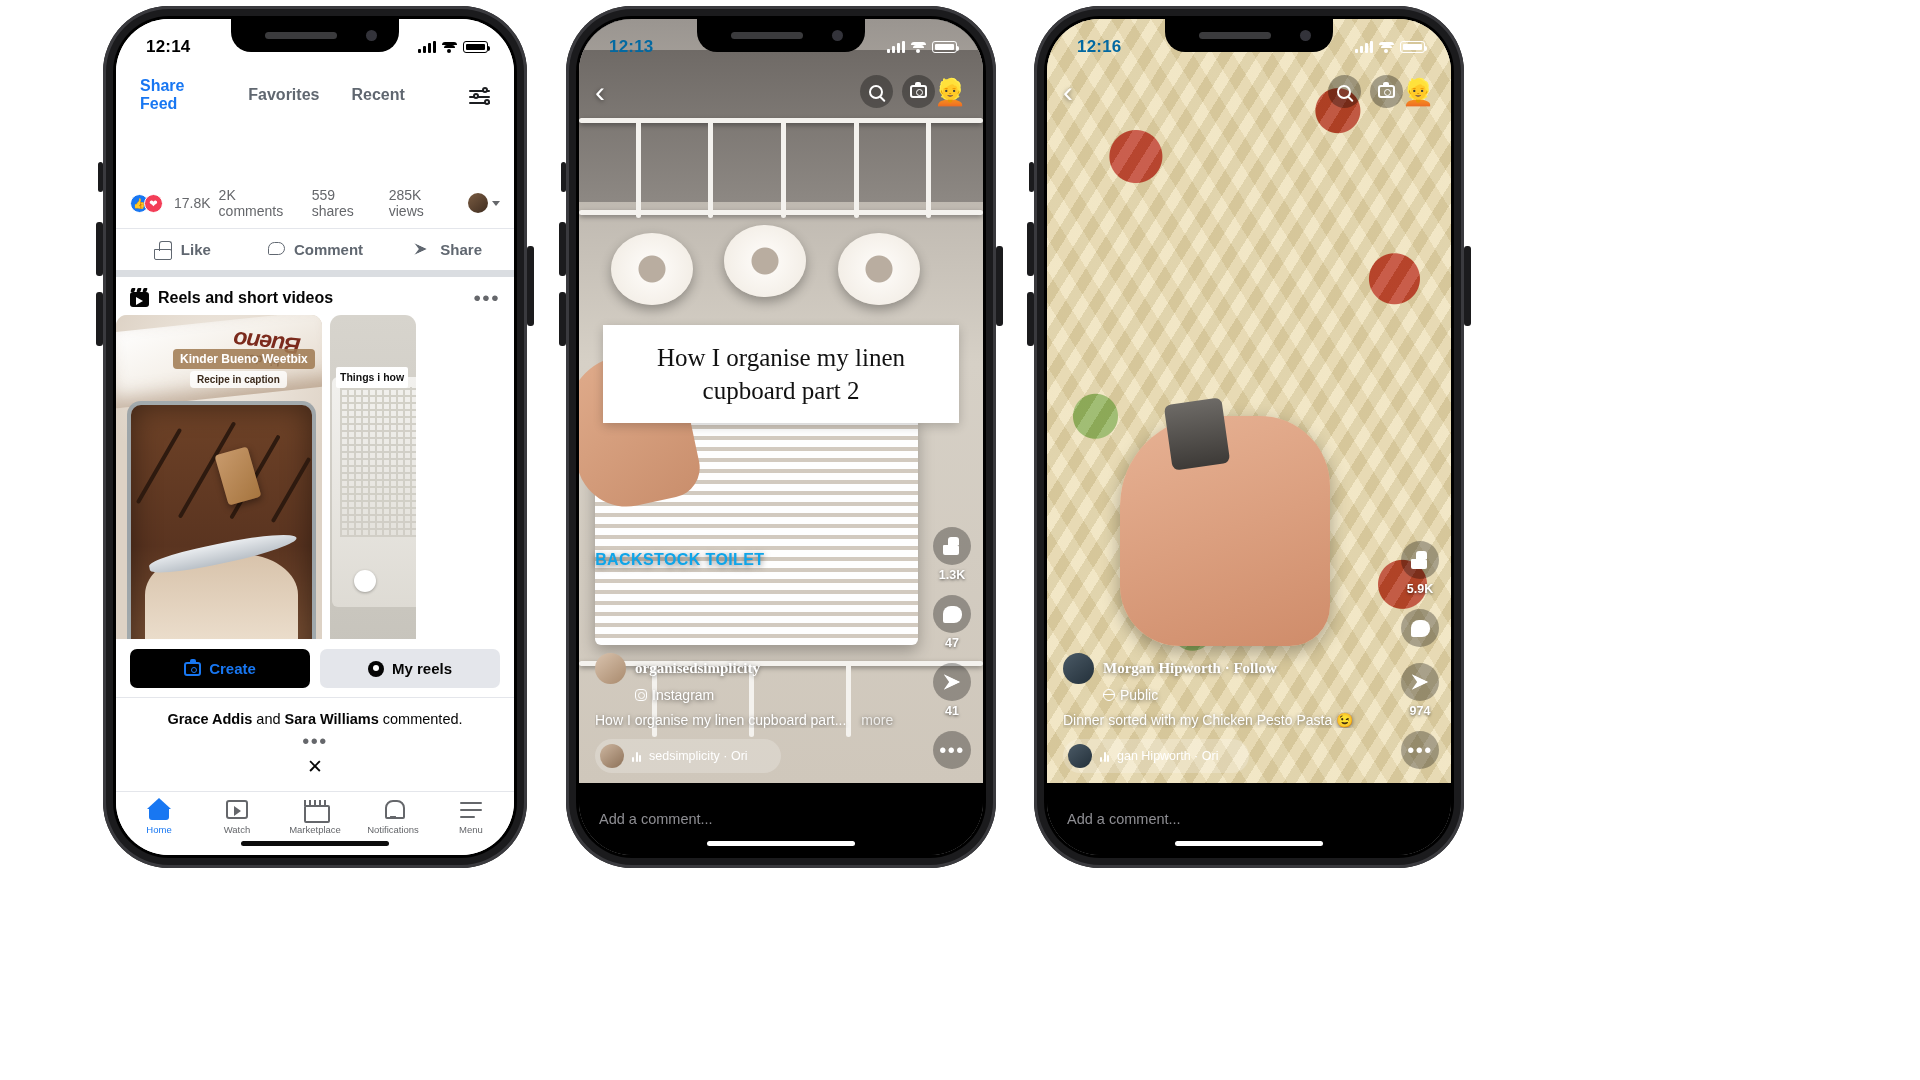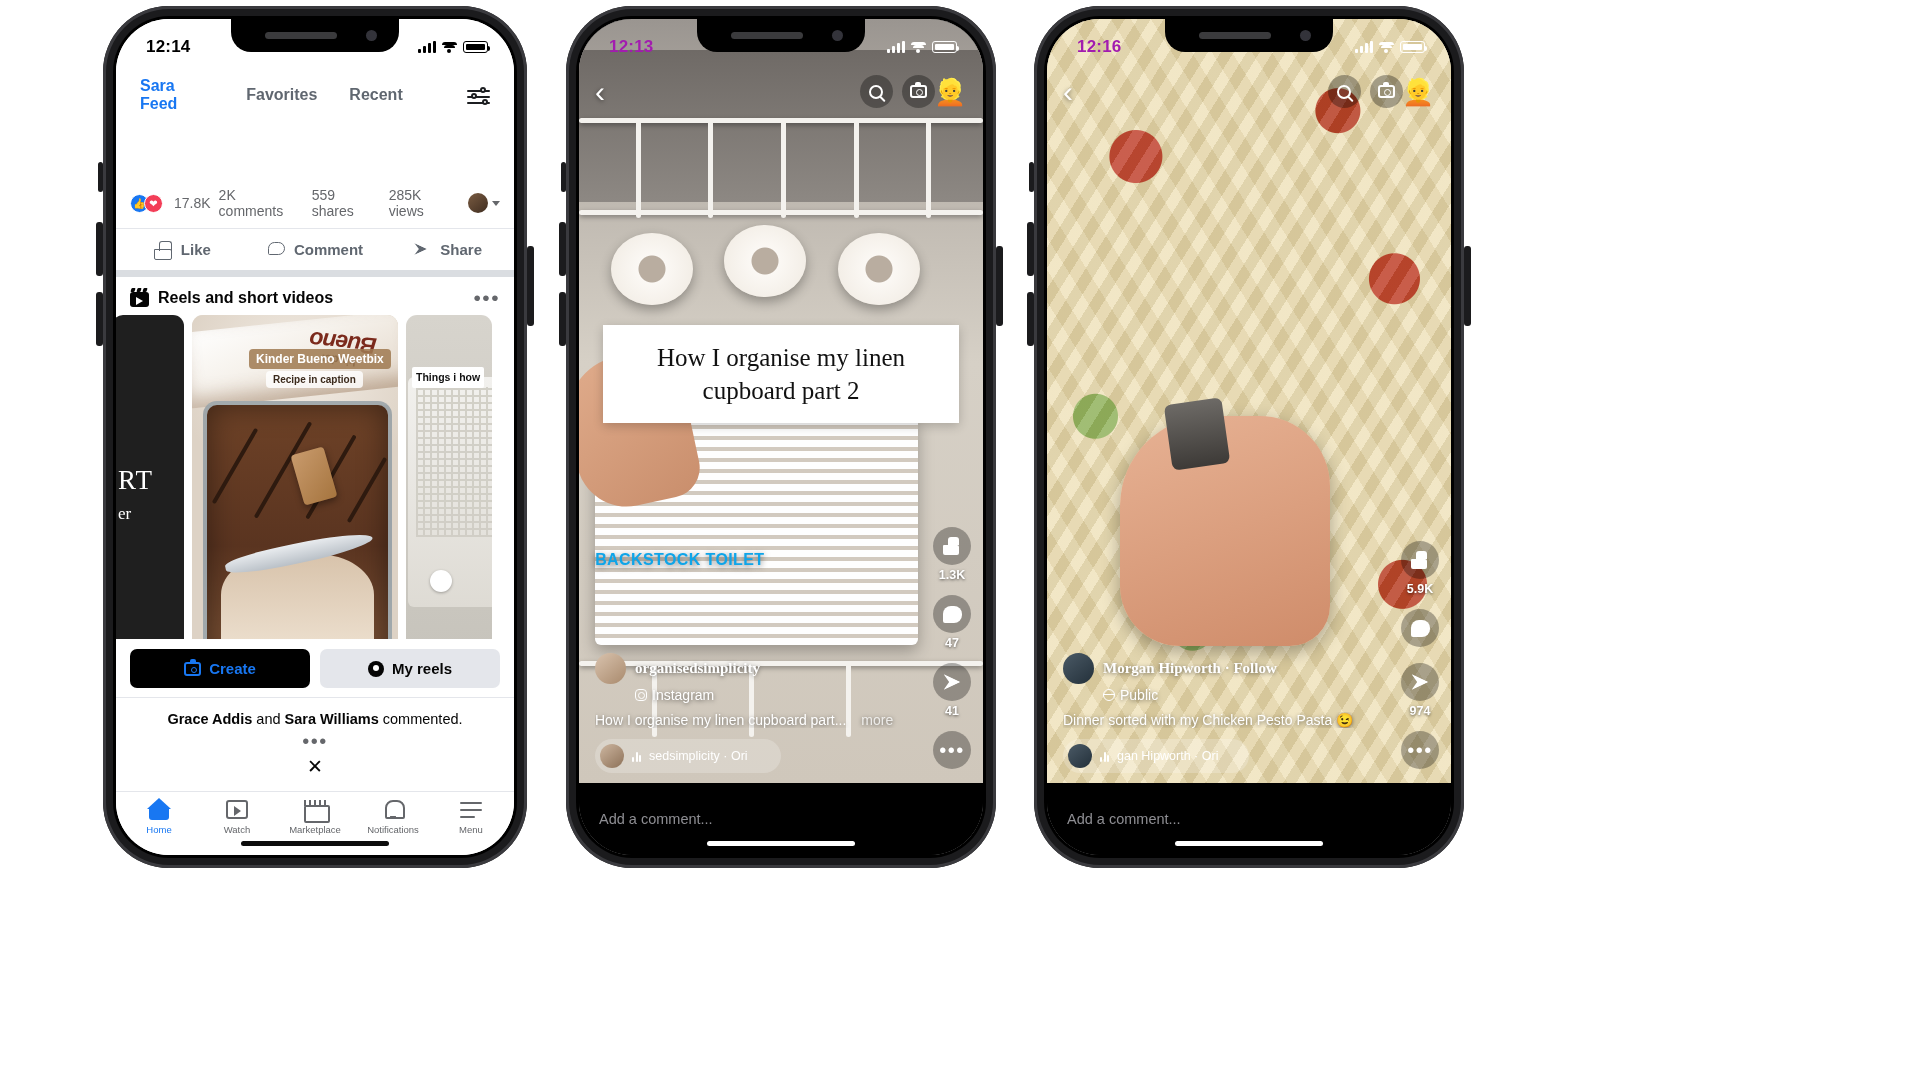--- a/index.html
+++ b/index.html
@@ -33,21 +33,21 @@
   .status .icons { display:flex; align-items:flex-end; gap:6px; }
   .bars { display:flex; align-items:flex-end; gap:2px; height:12px; }
   .bars i { width:3px; border-radius:1px; display:block; }
   .bars i:nth-child(1){height:4px}.bars i:nth-child(2){height:7px}
   .bars i:nth-child(3){height:10px}.bars i:nth-child(4){height:12px}
   .wifi { width:15px; height:11px; position:relative; }
   .wifi b { position:absolute; border-radius:50%; display:block; }
   .batt { width:25px; height:12px; border-radius:3px; position:relative; }
   .batt::after { content:""; position:absolute; right:-3px; top:3.5px;
     width:2px; height:5px; border-radius:0 2px 2px 0; }
-  .dark .status { color:#a21caf; }
+  .dark .status { color:#0369a1; }
   .dark .bars i, .dark .batt { background:#fff; }
   .dark .batt { background:none; border:1.4px solid #fff; }
   .dark .batt b { position:absolute; inset:1.6px; background:#fff; border-radius:1px; display:block;}
   .dark .batt::after { background:#fff; }
   .dark .wifi b { background:#fff; }
   .light .status { color:#000; }
   .light .bars i { background:#000; }
   .light .batt { border:1.4px solid #000; }
   .light .batt b { position:absolute; inset:1.6px; background:#000; border-radius:1px; display:block;}
   .light .batt::after { background:#000; }
@@ -380,21 +380,21 @@
             </div>
             <div class="batt">
                 <b></b>
               </div>
           </div>
         </div>
 
         <div class="feed">
 
           <div class="feed-tabs">
-            <div class="tab active">Sara Feed</div>
+            <div class="tab active">Share Feed</div>
             <div class="tab">Favorites</div>
             <div class="tab">Recent</div>
             <div class="spacer"></div>
             <div class="slider-ic">
               <i></i>
                 <i></i>
                 <i></i>
                 <b></b>
                 <b></b>
                 <b></b>
@@ -440,26 +440,20 @@
                 <b></b>
                 <b></b>
                 <b></b>
               </div>
             <div class="ttl">Reels and short videos</div>
             <div class="dots">•••</div>
           </div>
 
           <div class="reel-strip">
 
-            <div class="rcard c0">
-              <div class="c0-txt">
-                <div class="l1">RT</div>
-                <div class="l2">er</div>
-              </div>
-            </div>
 
             <div class="rcard c1">
               <div class="bueno">
                 <div class="wrap"></div>
                 <div class="wlogo">Bueno</div>
                 <div class="wk">kinder</div>
                 <div class="dish">
                   <div class="driz" style="left:26px;top:18px;height:86px"></div>
                   <div class="driz" style="left:74px;top:10px;height:110px"></div>
                   <div class="driz" style="left:122px;top:24px;height:96px"></div>

